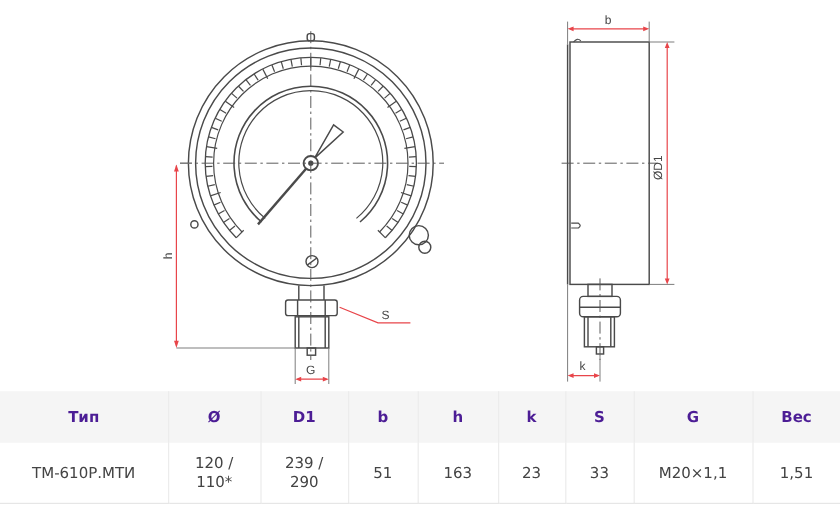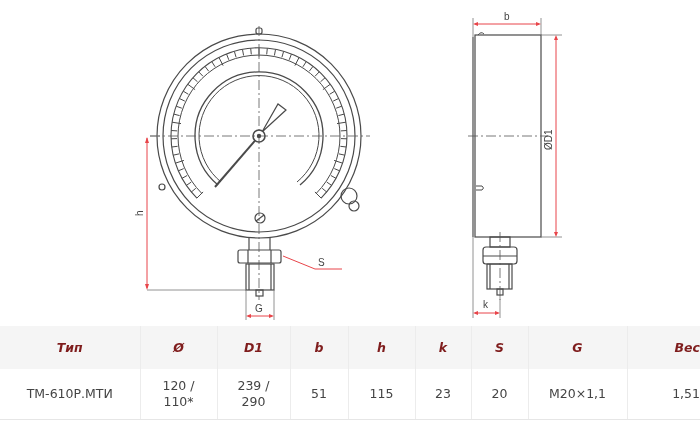--- a/index.html
+++ b/index.html
@@ -1,25 +1,25 @@
 <!DOCTYPE html>
 <html><head>
 <meta charset="utf-8">
 <style>
   html, body { margin: 0; padding: 0; background: #ffffff; }
   body { width: 700px; height: 424px; position: relative; overflow: hidden;
          font-family: "DejaVu Sans", sans-serif; color: #333; }
   #drawing { position: absolute; left: 0; top: 0; width: 700px; height: 326px; }
   .spec-table { position: absolute; left: 0; top: 326px; width: 700px; border-collapse: collapse;
                 table-layout: fixed; font-size: 12.5px; }
-  .spec-table th { background: #f5f5f5; height: 43px; font-weight: bold; color: #7f1d1d;
-                   border-right: 1px solid #ececec; text-align: center; padding: 0; font-style: italic; }
+  .spec-table th { background: #f5f5f5; height: 43px; font-weight: bold; color: #4c1d95;
+                   border-right: 1px solid #ececec; text-align: center; padding: 0; }
   .spec-table td { height: 50px; text-align: center; color: #444; border-right: 1px solid #ececec;
                    border-bottom: 1px solid #e6e6e6; padding: 0; line-height: 16px; }
-  .spec-table th:last-child, .spec-table td:last-child { border-right: none; text-align: right; }
+  .spec-table th:last-child, .spec-table td:last-child { border-right: none; }
   .dim-label { font-family: "Liberation Sans", sans-serif; font-size: 10px; fill: #444; }
 </style>
 </head>
 <body>
 
 <svg id="drawing" viewBox="0 0 700 326" xmlns="http://www.w3.org/2000/svg">
 
   <g fill="none" stroke="#4a4a4a" stroke-width="1.2">
 
     <rect x="256" y="28" width="6" height="6" rx="2"></rect>
@@ -201,20 +201,20 @@
       <th>G</th>
       <th>Вес</th>
     </tr>
   </thead>
   <tbody>
     <tr>
       <td>ТМ-610Р.МТИ</td>
       <td><span>120 /</span><br><span>110*</span></td>
       <td><span>239 /</span><br><span>290</span></td>
       <td>51</td>
-      <td>115</td>
+      <td>163</td>
       <td>23</td>
-      <td>20</td>
+      <td>33</td>
       <td>M20×1,1</td>
       <td>1,51</td>
     </tr>
   </tbody>
 </table>
 
 </body></html>

